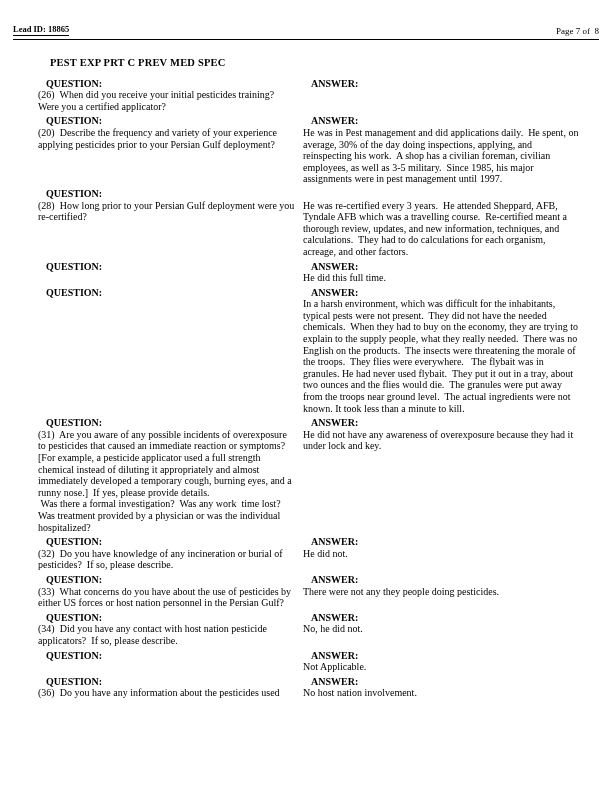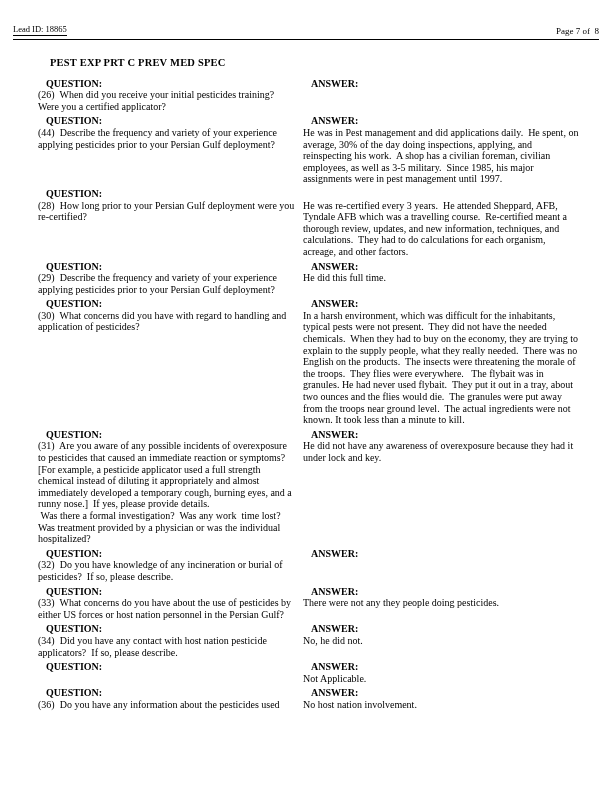--- a/index.html
+++ b/index.html
@@ -18,20 +18,21 @@
   .header-row {
     display: flex;
     justify-content: space-between;
     align-items: flex-end;
     font-size: 9px;
   }
   .lead-id {
     font-size: 8.5px;
     border-bottom: 1px solid #000;
     padding-bottom: 1px;
+    font-weight: bold;
   }
   .page-num { font-size: 9px; white-space: pre; }
   .rule { border-bottom: 1.3px solid #000; margin-top: 3px; }
   .content {
     margin: 17px 18px 0 25px;
     font-size: 10px;
     line-height: 11.6px;
   }
   .title {
     font-weight: bold;
@@ -75,21 +76,21 @@
       </div>
       <div>
         <div class="label">ANSWER:</div>
         <div class="atext"></div>
       </div>
     </div>
 
     <div class="qa">
       <div>
         <div class="label">QUESTION:</div>
-        <div class="qtext">(44)  Describe the frequency and variety of your experience applying pesticides prior to your Persian Gulf deployment?</div>
+        <div class="qtext">(20)  Describe the frequency and variety of your experience applying pesticides prior to your Persian Gulf deployment?</div>
       </div>
       <div>
         <div class="label">ANSWER:</div>
         <div class="atext">He was in Pest management and did applications daily.  He spent, on average, 30% of the day doing inspections, applying, and reinspecting his work.  A shop has a civilian foreman, civilian employees, as well as 3-5 military.  Since 1985, his major assignments were in pest management until 1997.</div>
       </div>
     </div>
 
     <div class="qa">
       <div>
         <div class="label">QUESTION:</div>
@@ -97,32 +98,30 @@
       </div>
       <div>
         <div class="label"></div>
         <div class="atext">He was re-certified every 3 years.  He attended Sheppard, AFB, Tyndale AFB which was a travelling course.  Re-certified meant a thorough review, updates, and new information, techniques, and calculations.  They had to do calculations for each organism, acreage, and other factors.</div>
       </div>
     </div>
 
     <div class="qa">
       <div>
         <div class="label">QUESTION:</div>
-        <div class="qtext">(29)  Describe the frequency and variety of your experience applying pesticides prior to your Persian Gulf deployment?</div>
       </div>
       <div>
         <div class="label">ANSWER:</div>
         <div class="atext">He did this full time.</div>
       </div>
     </div>
 
     <div class="qa">
       <div>
         <div class="label">QUESTION:</div>
-        <div class="qtext">(30)  What concerns did you have with regard to handling and application of pesticides?</div>
       </div>
       <div>
         <div class="label">ANSWER:</div>
         <div class="atext">In a harsh environment, which was difficult for the inhabitants, typical pests were not present.  They did not have the needed chemicals.  When they had to buy on the economy, they are trying to explain to the supply people, what they really needed.  There was no English on the products.  The insects were threatening the morale of the troops.  They flies were everywhere.   The flybait was in granules. He had never used flybait.  They put it out in a tray, about two ounces and the flies would die.  The granules were put away from the troops near ground level.  The actual ingredients were not known. It took less than a minute to kill.</div>
       </div>
     </div>
 
     <div class="qa">
       <div>
         <div class="label">QUESTION:</div>
@@ -135,20 +134,21 @@
       </div>
     </div>
 
     <div class="qa">
       <div>
         <div class="label">QUESTION:</div>
         <div class="qtext">(32)  Do you have knowledge of any incineration or burial of pesticides?  If so, please describe.</div>
       </div>
       <div>
         <div class="label">ANSWER:</div>
+        <div class="atext">He did not.</div>
       </div>
     </div>
 
     <div class="qa">
       <div>
         <div class="label">QUESTION:</div>
         <div class="qtext">(33)  What concerns do you have about the use of pesticides by either US forces or host nation personnel in the Persian Gulf?</div>
       </div>
       <div>
         <div class="label">ANSWER:</div>

